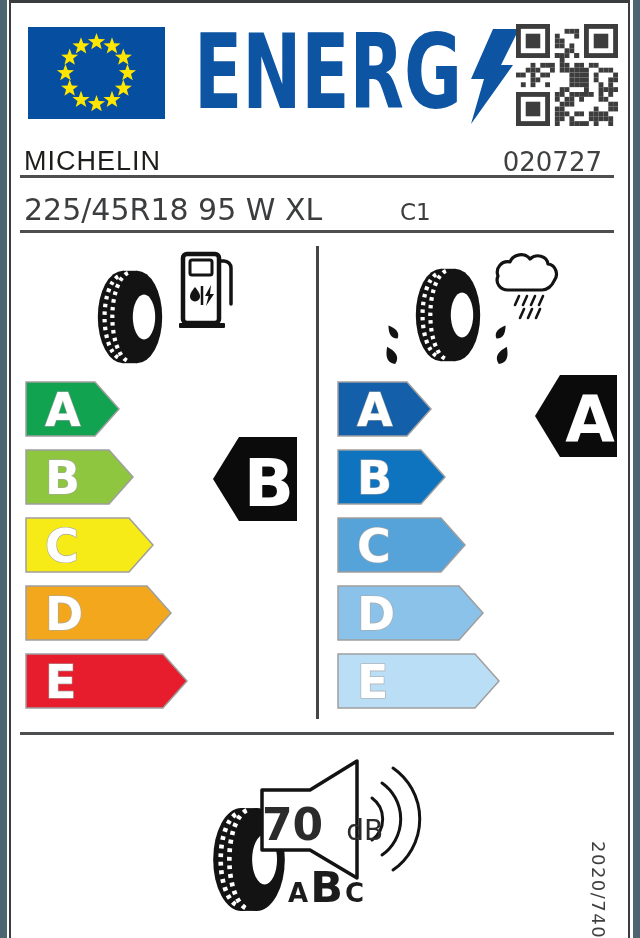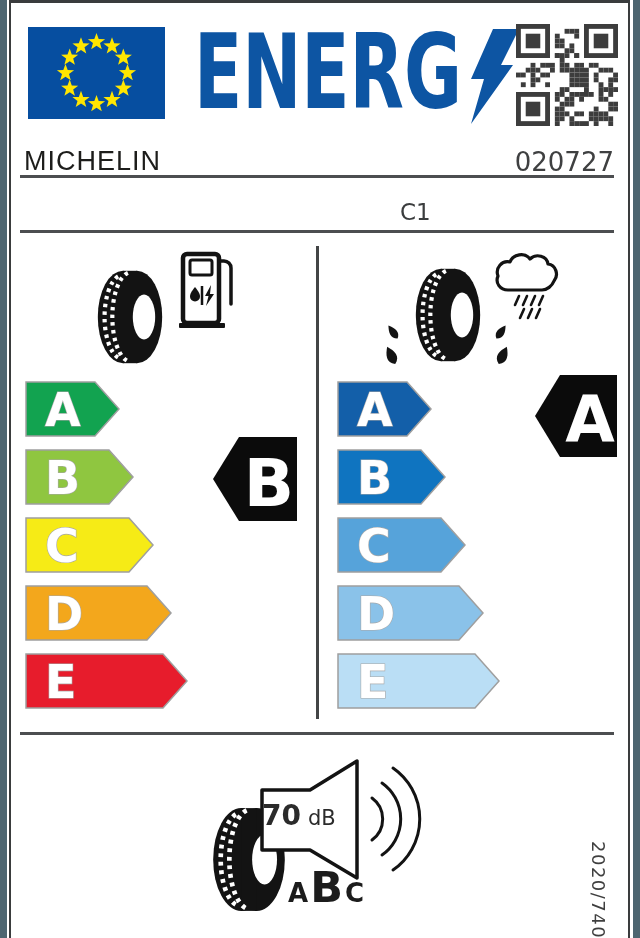--- a/index.html
+++ b/index.html
@@ -10,28 +10,28 @@
   }
   .abs{position:absolute;}
   .band{position:absolute;top:0;width:7px;height:938px;background:#4d6570;}
   #frame{position:absolute;left:9px;top:0;width:621px;height:938px;
     border-left:2px solid #3a3c3d;border-right:2px solid #3a3c3d;border-top:3px solid #3a3c3d;
     box-sizing:border-box;}
   .rule{position:absolute;height:3px;background:#4c4e50;}
   #mid-divider{position:absolute;left:316px;top:246px;width:3px;height:473px;background:#434546;}
   #brand{left:24px;top:146px;font-family:"Liberation Sans",sans-serif;font-size:27px;font-weight:400;
     letter-spacing:1px;color:#1d1d1b;}
-  #label-number{left:400px;top:147px;width:214px;text-align:right;font-size:26px;color:#3f4041;}
+  #label-number{left:388px;top:147px;width:214px;text-align:right;font-size:26px;color:#3f4041;}
   #tire-size{left:24px;top:192px;font-size:30px;color:#3b3d3e;}
   #tire-class{left:400px;top:199px;width:214px;text-align:left;font-size:23px;color:#3b3d3e;}
   .arrow-letter{font-family:"DejaVu Sans","Liberation Sans",sans-serif;font-weight:700;}
   .ind-letter{font-family:"DejaVu Sans","Liberation Sans",sans-serif;font-weight:700;}
   #noise-db{left:262px;top:799px;width:96px;display:flex;align-items:baseline;gap:7px;color:#2b2b2b;}
-  #noise-value{font-size:28px;font-weight:800;text-align:center;}
-  #noise-unit{font-size:21px;font-weight:400;}
+  #noise-value{font-size:44px;font-weight:800;text-align:center;}
+  #noise-unit{font-size:28px;font-weight:400;margin-left:16px;}
   #noise-abc{left:288px;top:866px;display:flex;align-items:baseline;gap:2px;color:#1c1c1c;line-height:1;}
   .nc{font-size:26px;font-weight:600;}
   .nc-hi{font-size:43px;font-weight:800;}
   #regulation{left:609px;top:841px;font-size:18px;letter-spacing:1.5px;color:#3f3f3f;
     transform:rotate(90deg);transform-origin:0 0;white-space:nowrap;}
 </style>
 </head>
 <body>
 
 <div id="label-root">
@@ -215,20 +215,21 @@
       <rect x="48.57142857142857" y="29.14285714285714" width="4.857142857142857" height="4.857142857142857" fill="#3d3d3d"></rect>
       <rect x="29.14285714285714" y="48.57142857142857" width="4.857142857142857" height="4.857142857142857" fill="#3d3d3d"></rect>
       <rect x="58.28571428571428" y="29.14285714285714" width="4.857142857142857" height="4.857142857142857" fill="#3d3d3d"></rect>
       <rect x="29.14285714285714" y="58.28571428571428" width="4.857142857142857" height="4.857142857142857" fill="#3d3d3d"></rect>
     </svg>
 
   <div class="abs" id="brand">MICHELIN</div>
   <div class="abs" id="label-number">020727</div>
   <div class="rule" style="left:20px;top:175px;width:594px"></div>
 
+  <div class="abs" id="tire-size">225/45R18 95 W XL</div>
   <div class="abs" id="tire-class">C1</div>
   <div class="rule" style="left:20px;top:230px;width:594px"></div>
 
   <div id="mid-divider"></div>
 
   <svg class="abs" style="left:95px;top:268px" width="70" height="98" viewBox="0 0 100 140">
       <use href="#tire"></use>
     </svg>
 
   <svg class="abs" style="left:176px;top:251px" width="58" height="78" viewBox="0 0 58 78">

